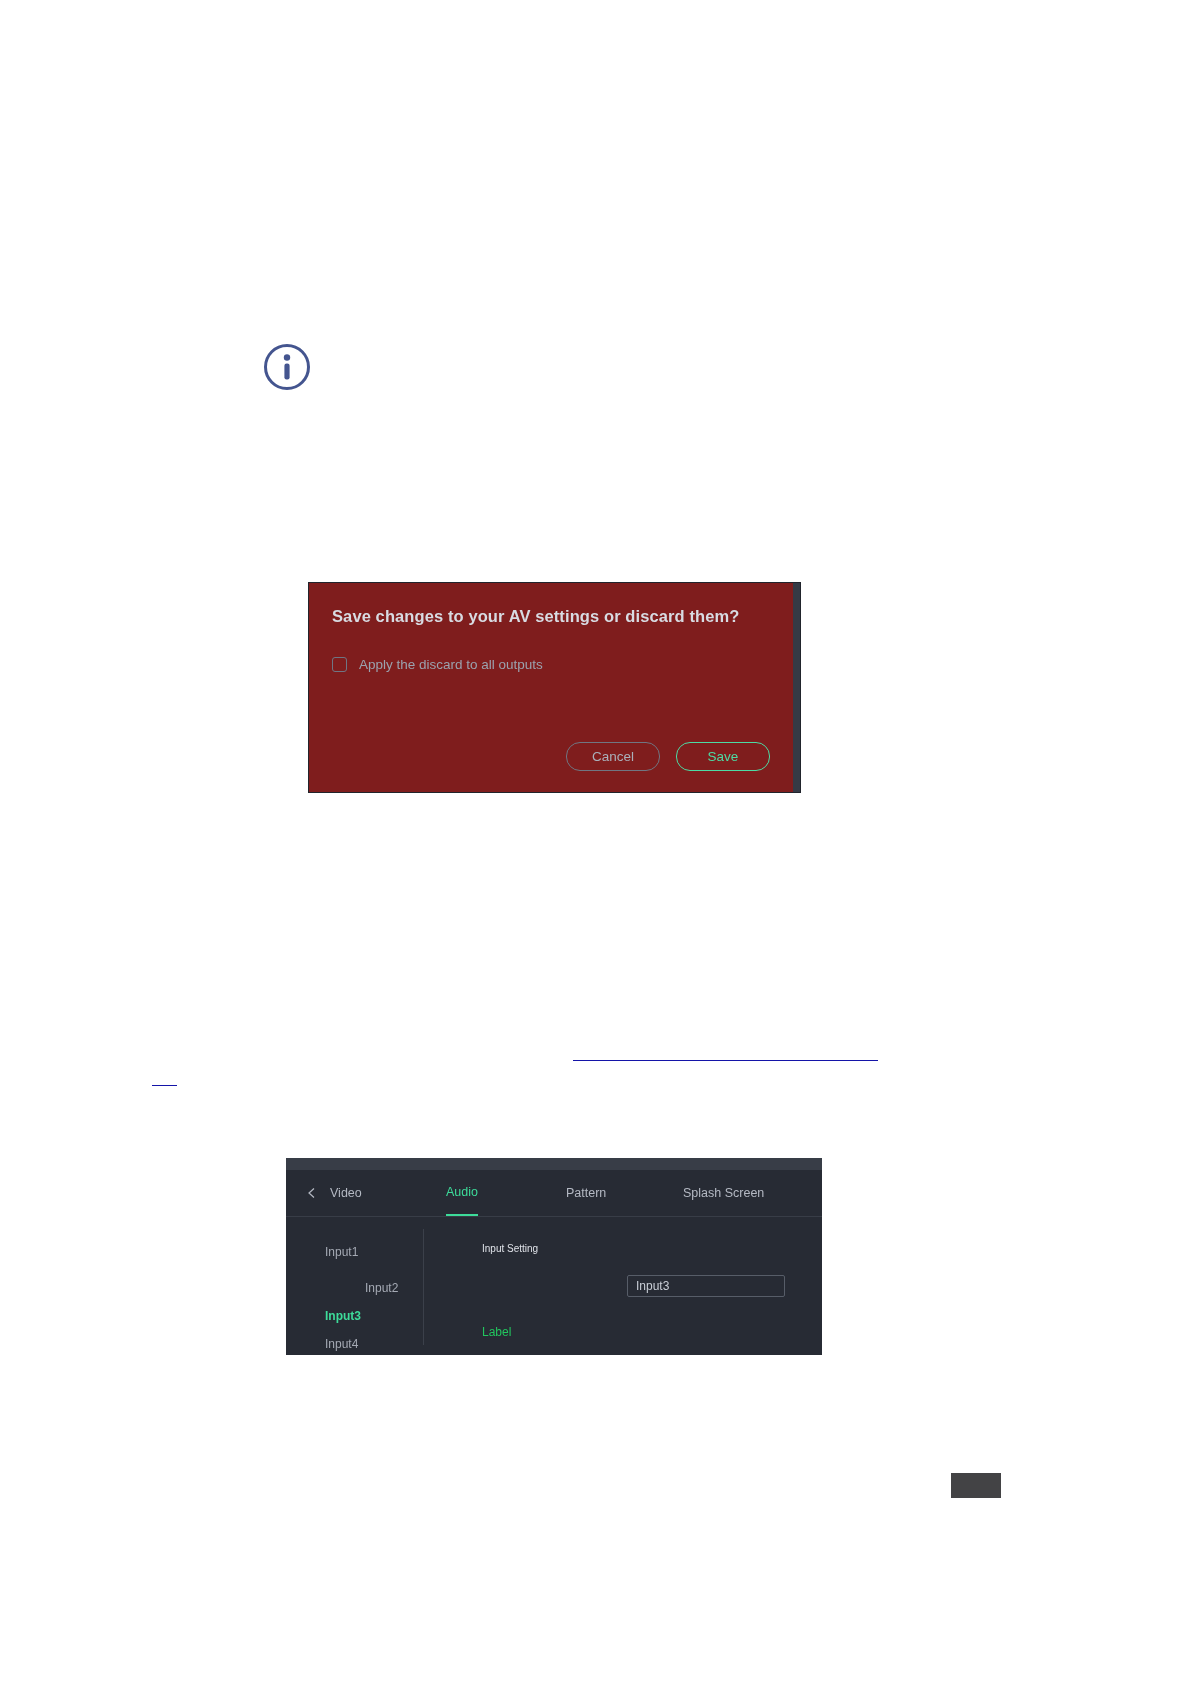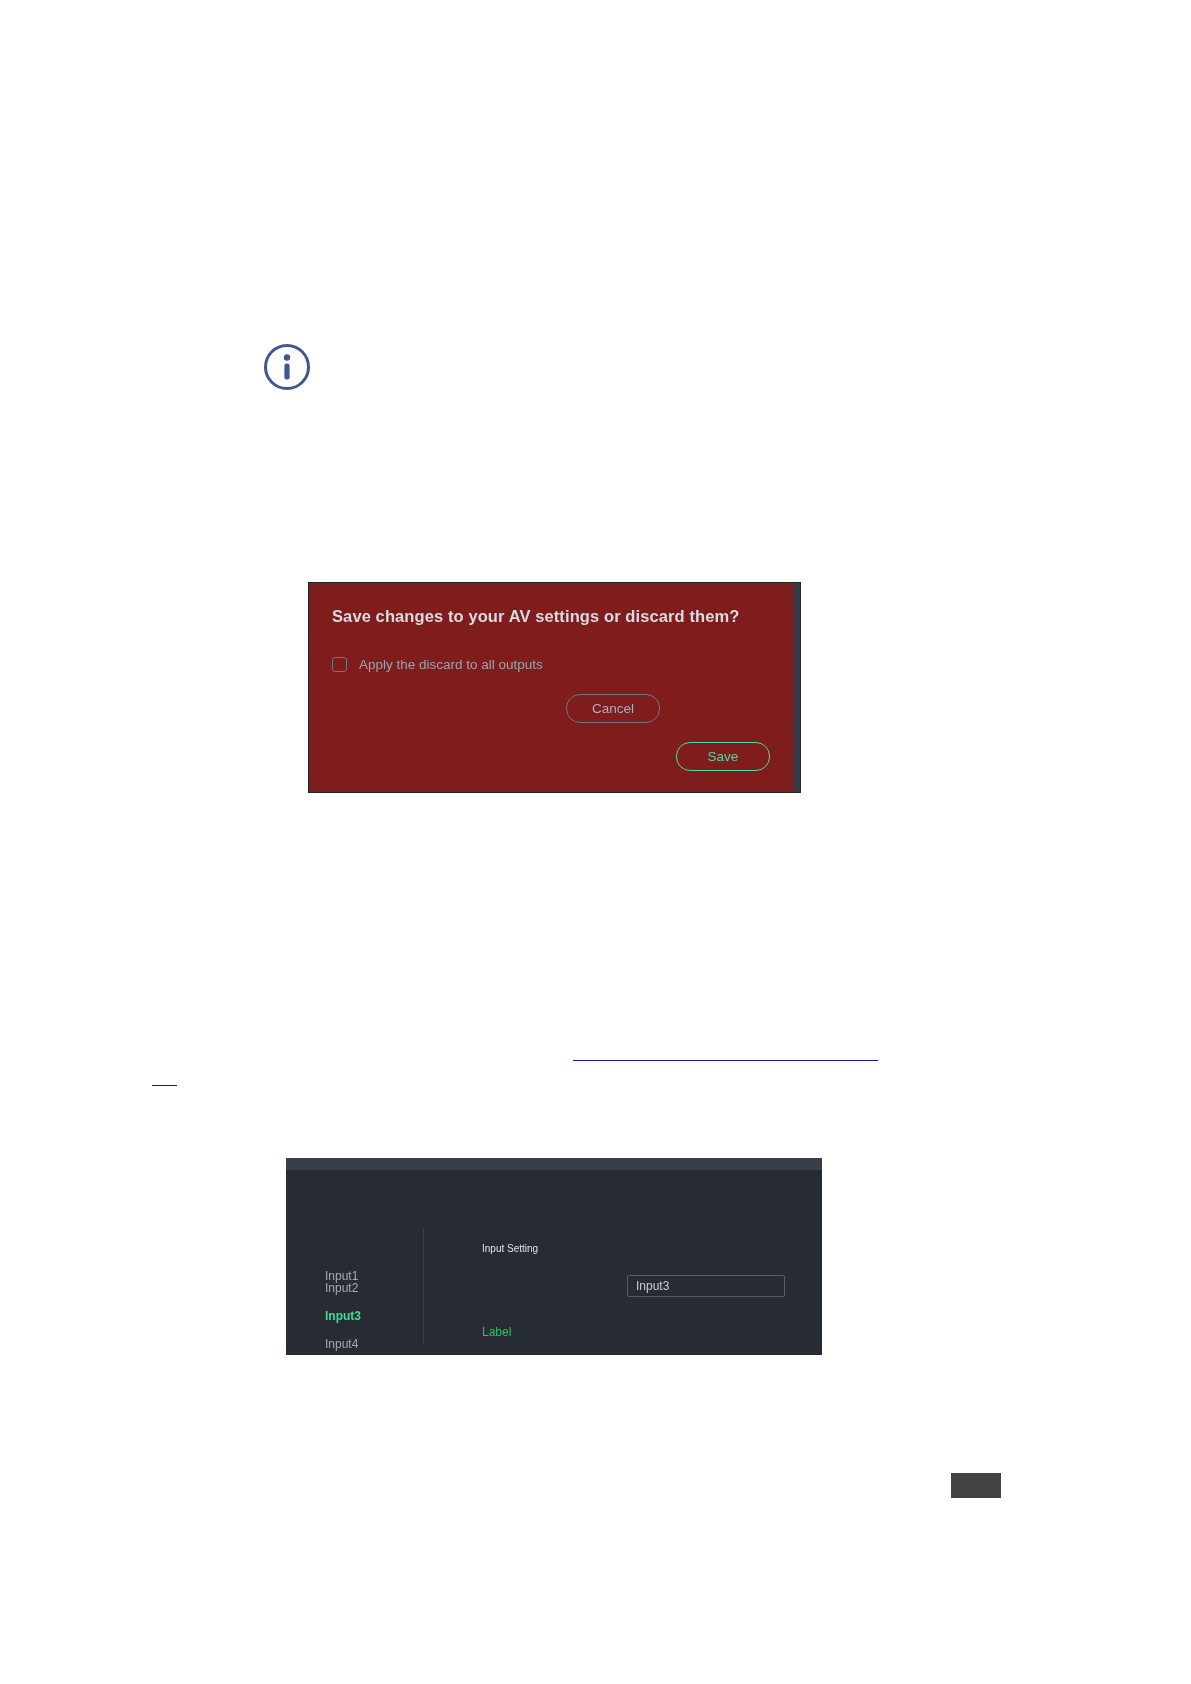--- a/index.html
+++ b/index.html
@@ -90,21 +90,20 @@
     background: transparent;
     cursor: pointer;
   }
   #cancel-button {
     border: 1.2px solid #707682;
     color: #aab0ba;
   }
   #save-button {
     border: 1.4px solid #4ddba4;
     color: #4ddba4;
-    margin-top: 48px;
   }
 
   
   .link-underline {
     position: absolute;
     height: 0;
     border-bottom: 1.6px solid #1414a8;
   }
   #link-long  { left: 573px; top: 1060px; width: 305px; }
   #link-short { left: 152px; top: 1085px; width: 25px;  }
@@ -183,22 +182,22 @@
     position: absolute;
     left: 39px;
     font-size: 12px;
     color: #a5aab4;
     cursor: pointer;
   }
   .input-item.active {
     color: #3ddc9a;
     font-weight: bold;
   }
-  #input-item-1 { top: 40px; }
-  #input-item-2 { top: 52px; }
+  #input-item-1 { top: 16px; }
+  #input-item-2 { top: 52px; margin-left: 40px; }
   #input-item-3 { top: 80px; }
   #input-item-4 { top: 108px; }
 
   #input-setting-title {
     position: absolute;
     left: 196px;
     top: 26px;
     font-size: 10px;
     font-weight: normal;
     color: #dfe2e8;
@@ -263,20 +262,29 @@
   </div>
 </div>
 
 <div class="link-underline" id="link-long"></div>
 <div class="link-underline" id="link-short"></div>
 
 <div id="av-panel">
 
   <div id="av-topbar"></div>
 
+  <div id="av-tabs">
+    <svg id="tab-back-icon" viewBox="0 0 12 12">
+      <polyline points="8,1.5 3,6 8,10.5" fill="none" stroke="#b4b9c3" stroke-width="1.2"></polyline>
+    </svg>
+    <div class="av-tab" id="tab-video">Video</div>
+    <div class="av-tab active" id="tab-audio">Audio</div>
+    <div class="av-tab" id="tab-pattern">Pattern</div>
+    <div class="av-tab" id="tab-splash">Splash Screen</div>
+  </div>
 
   <div id="av-body">
 
     <div id="input-list">
       <div class="input-item" id="input-item-1">Input1</div>
       <div class="input-item" id="input-item-2">Input2</div>
       <div class="input-item active" id="input-item-3">Input3</div>
       <div class="input-item" id="input-item-4">Input4</div>
     </div>
 

